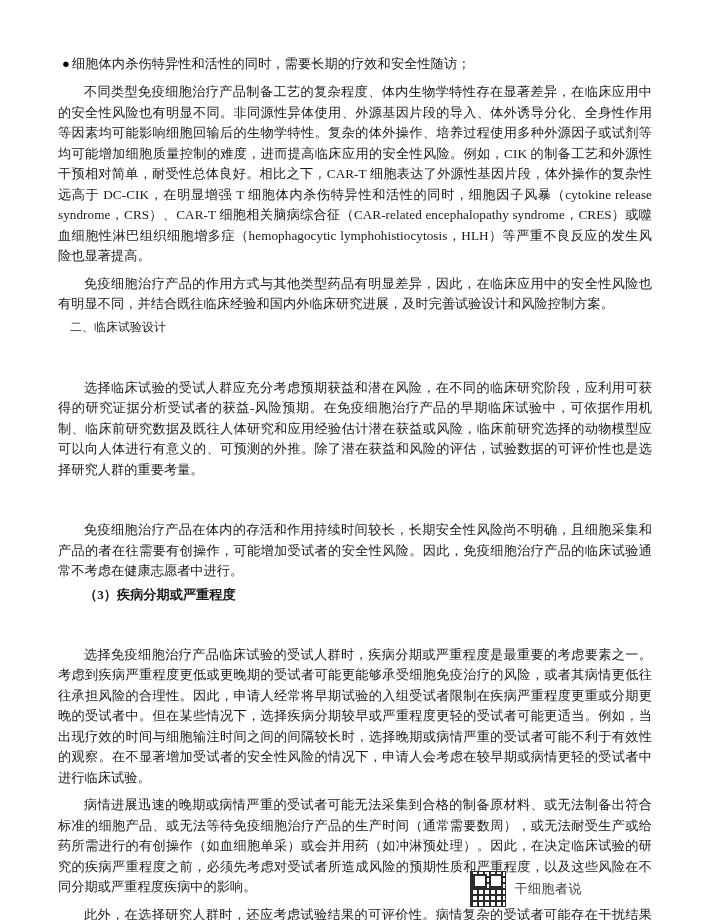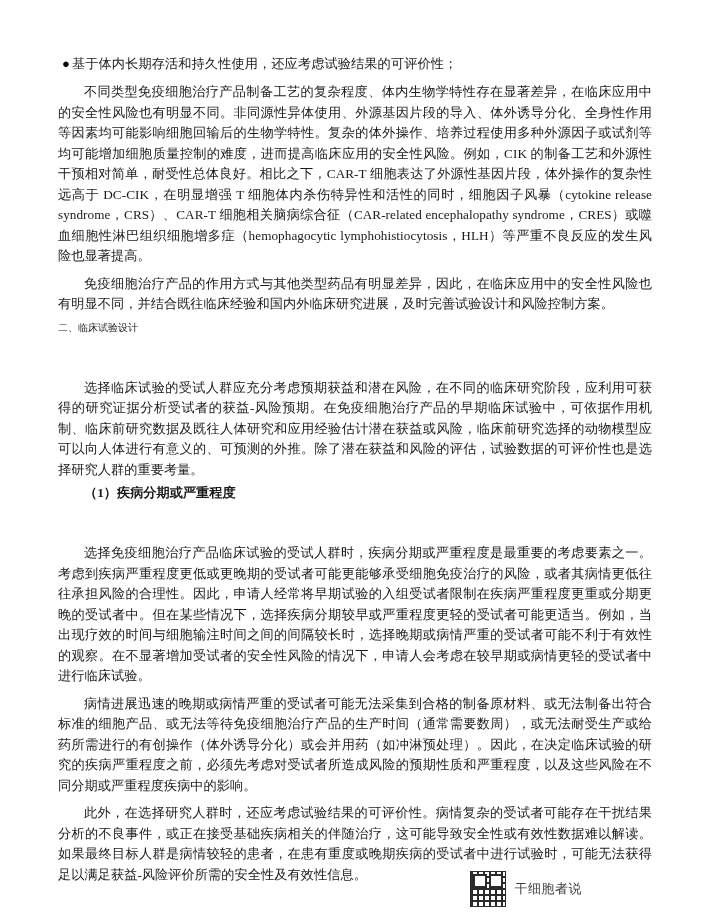--- a/index.html
+++ b/index.html
@@ -51,23 +51,23 @@
     line-height: 20.5px;
     text-align: justify;
     text-justify: inter-ideograph;
     letter-spacing: 0.05px;
   }
   .indent2 {
     text-indent: 26px;
     margin-top: 40px;
   }
   .section-head {
-    font-size: 10px;
+    font-size: 12px;
     line-height: 21px;
-    margin: 2px 0 1px 0;
+    margin: 2px 0 1px 12px;
   }
   .section-head.bold {
     font-weight: bold;
   }
   .sub-head {
     font-size: 13.2px;
     line-height: 21px;
     text-indent: 26px;
     font-weight: bold;
     margin: 2px 0 1px 0;
@@ -122,40 +122,41 @@
   }
 </style>
 </head>
 <body>
 
 <div class="page">
   <div class="content">
 
     <div class="bullet-block">
       <div class="bullet-dot">●</div>
-      <div class="bullet-text">基于体内长期存活和持久性使用，还应考虑试验结果的可评价性；</div>
+      <div class="bullet-text">细胞体内杀伤特异性和活性的同时，需要长期的疗效和安全性随访；</div>
     </div>
 
     <p class="indent2 para-gap">不同类型免疫细胞治疗产品制备工艺的复杂程度、体内生物学特性存在显著差异，在临床应用中的安全性风险也有明显不同。非同源性异体使用、外源基因片段的导入、体外诱导分化、全身性作用等因素均可能影响细胞回输后的生物学特性。复杂的体外操作、培养过程使用多种外源因子或试剂等均可能增加细胞质量控制的难度，进而提高临床应用的安全性风险。例如，CIK 的制备工艺和外源性干预相对简单，耐受性总体良好。相比之下，CAR-T 细胞表达了外源性基因片段，体外操作的复杂性远高于 DC-CIK，在明显增强 T 细胞体内杀伤特异性和活性的同时，细胞因子风暴（cytokine release syndrome，CRS）、CAR-T 细胞相关脑病综合征（CAR-related encephalopathy syndrome，CRES）或噬血细胞性淋巴组织细胞增多症（hemophagocytic lymphohistiocytosis，HLH）等严重不良反应的发生风险也显著提高。</p>
 
     <p class="indent2 para-gap">免疫细胞治疗产品的作用方式与其他类型药品有明显差异，因此，在临床应用中的安全性风险也有明显不同，并结合既往临床经验和国内外临床研究进展，及时完善试验设计和风险控制方案。</p>
 
     <div class="section-head">二、临床试验设计</div>
 
 
 
     <p class="indent2">选择临床试验的受试人群应充分考虑预期获益和潜在风险，在不同的临床研究阶段，应利用可获得的研究证据分析受试者的获益-风险预期。在免疫细胞治疗产品的早期临床试验中，可依据作用机制、临床前研究数据及既往人体研究和应用经验估计潜在获益或风险，临床前研究选择的动物模型应可以向人体进行有意义的、可预测的外推。除了潜在获益和风险的评估，试验数据的可评价性也是选择研究人群的重要考量。</p>
 
 
+    <p class="indent2">免疫细胞治疗产品在体内的存活和作用持续时间较长，长期安全性风险尚不明确，且细胞采集和产品的者在往需要有创操作，可能增加受试者的安全性风险。因此，免疫细胞治疗产品的临床试验通常不考虑在健康志愿者中进行。</p>
 
-    <div class="sub-head">（1）疾病分期或严重程度</div>
+    <div class="sub-head">（3）疾病分期或严重程度</div>
 
     <p class="indent2">选择免疫细胞治疗产品临床试验的受试人群时，疾病分期或严重程度是最重要的考虑要素之一。考虑到疾病严重程度更低或更晚期的受试者可能更能够承受细胞免疫治疗的风险，或者其病情更低往往承担风险的合理性。因此，申请人经常将早期试验的入组受试者限制在疾病严重程度更重或分期更晚的受试者中。但在某些情况下，选择疾病分期较早或严重程度更轻的受试者可能更适当。例如，当出现疗效的时间与细胞输注时间之间的间隔较长时，选择晚期或病情严重的受试者可能不利于有效性的观察。在不显著增加受试者的安全性风险的情况下，申请人会考虑在较早期或病情更轻的受试者中进行临床试验。</p>
 
-    <p class="indent2 para-gap">病情进展迅速的晚期或病情严重的受试者可能无法采集到合格的制备原材料、或无法制备出符合标准的细胞产品、或无法等待免疫细胞治疗产品的生产时间（通常需要数周），或无法耐受生产或给药所需进行的有创操作（体外诱导分化）或会并用药（如冲淋预处理）。因此，在决定临床试验的研究的疾病严重程度之前，必须先考虑对受试者所造成风险的预期性质和严重程度，以及这些风险在不同分期或严重程度疾病中的影响。</p>
+    <p class="indent2 para-gap">病情进展迅速的晚期或病情严重的受试者可能无法采集到合格的制备原材料、或无法制备出符合标准的细胞产品、或无法等待免疫细胞治疗产品的生产时间（通常需要数周），或无法耐受生产或给药所需进行的有创操作（如血细胞单采）或会并用药（如冲淋预处理）。因此，在决定临床试验的研究的疾病严重程度之前，必须先考虑对受试者所造成风险的预期性质和严重程度，以及这些风险在不同分期或严重程度疾病中的影响。</p>
 
     <p class="indent2 para-gap">此外，在选择研究人群时，还应考虑试验结果的可评价性。病情复杂的受试者可能存在干扰结果分析的不良事件，或正在接受基础疾病相关的伴随治疗，这可能导致安全性或有效性数据难以解读。如果最终目标人群是病情较轻的患者，在患有重度或晚期疾病的受试者中进行试验时，可能无法获得足以满足获益-风险评价所需的安全性及有效性信息。</p>
 
   </div>
 
   <div class="footer">
     <div class="footer-inner">
       <div class="qr"></div>
       <div class="footer-label">干细胞者说</div>
     </div>

